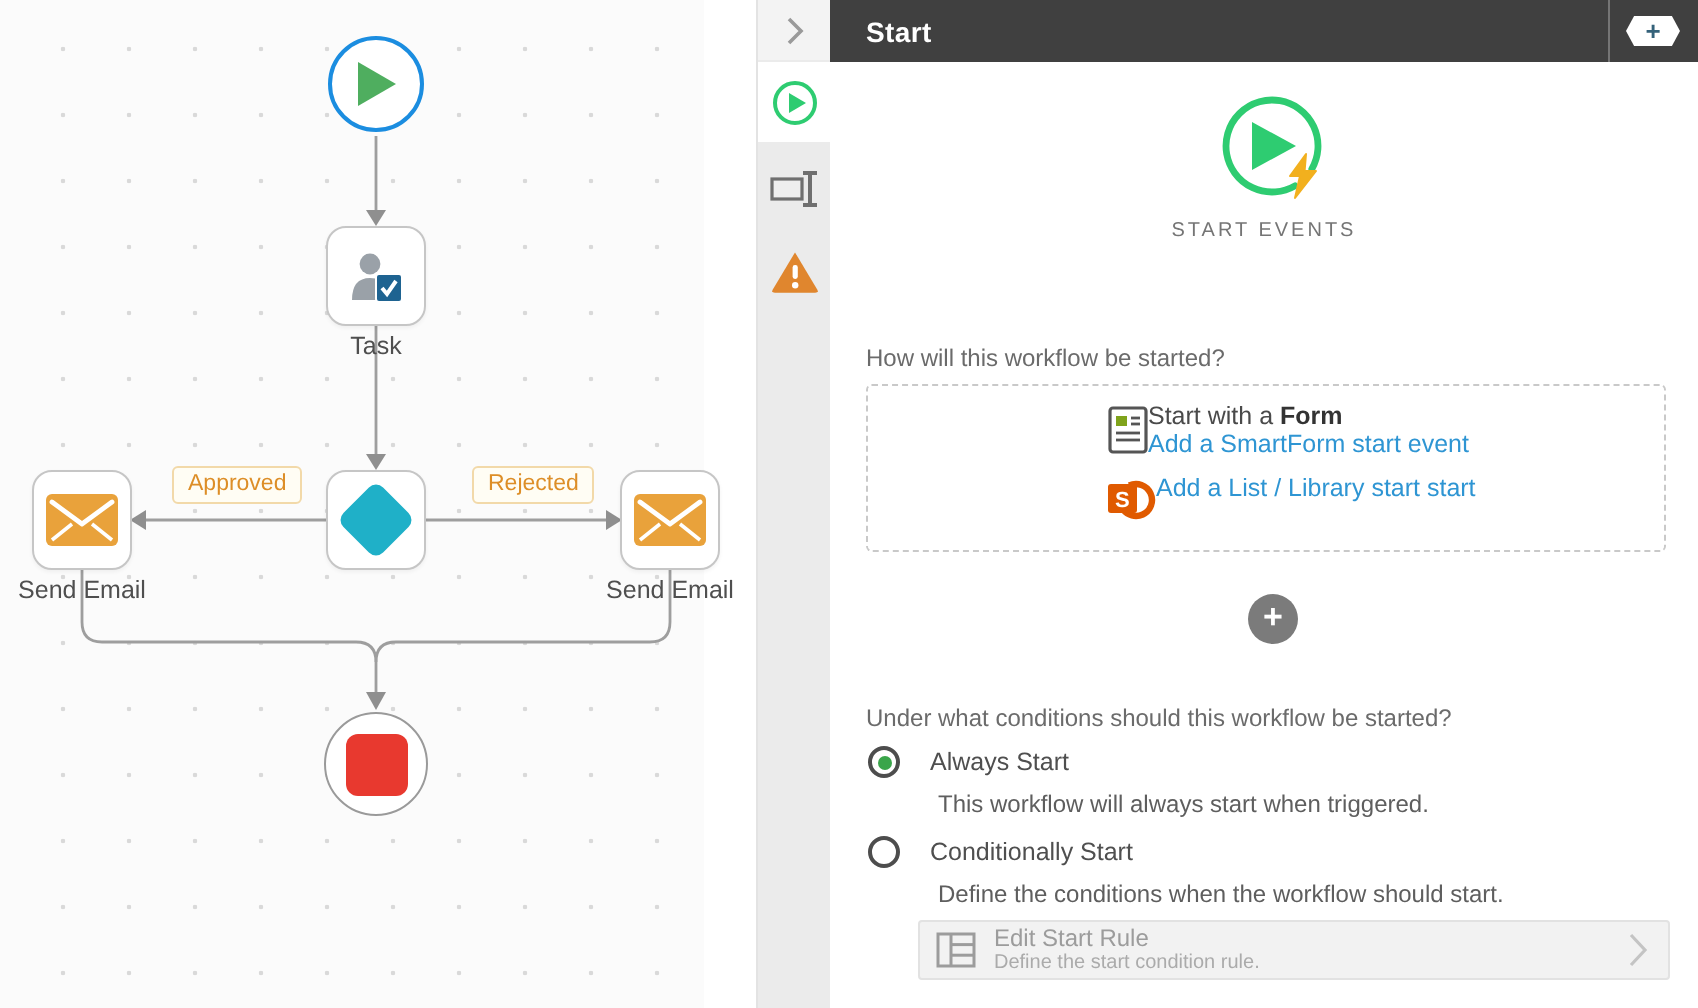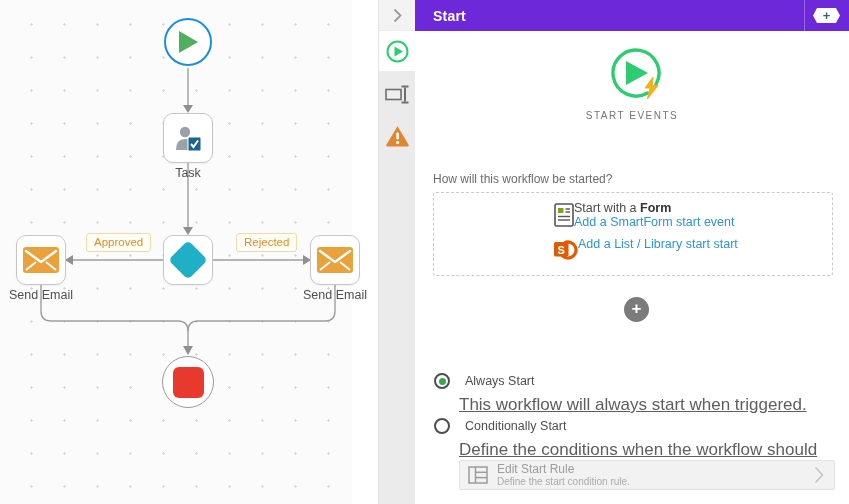--- a/index.html
+++ b/index.html
@@ -45,21 +45,21 @@
   .tabstrip {
     width:37px; background:#ebebeb; border-left:1px solid #e3e3e3;
     display:flex; flex-direction:column; align-items:stretch; flex:0 0 37px;
   }
   .collapse-btn { height:30px; background:#f3f3f3; display:flex; align-items:center; justify-content:center; cursor:pointer; }
   .tab { height:38px; display:flex; align-items:center; justify-content:center; cursor:pointer; }
   .tab.active { background:#fff; height:40px; margin-top:1px; }
   .tab.warn { margin-top:4px; }
   .panel-main { flex:1; position:relative; background:#fff; }
   .panel-header {
-    position:absolute; left:0; right:0; top:0; height:31px; background:#6d28d9;
+    position:absolute; left:0; right:0; top:0; height:31px; background:#404040;
     display:flex; align-items:center; padding:0 9px 0 18px;
   }
   .panel-title { flex:1; color:#fff; font-size:14px; font-weight:700; letter-spacing:0.2px; }
   .header-sep { width:1px; height:31px; background:rgba(255,255,255,0.28); margin-right:8px; }
   .header-add {
     width:27px; height:15px; background:#fff; color:#35627a; font-size:13px; font-weight:700;
     display:flex; align-items:center; justify-content:center; line-height:1;
     clip-path:polygon(15% 0,85% 0,100% 50%,85% 100%,15% 100%,0 50%); cursor:pointer;
   }
   .se-icon { position:absolute; left:191px; top:47px; }
@@ -85,21 +85,21 @@
   }
   .radio-dot {
     position:absolute; left:19px; width:16px; height:16px; border:2px solid #4d4d4d;
     border-radius:50%; background:#fff; cursor:pointer;
   }
   .radio-dot.checked::after {
     content:""; position:absolute; left:2.5px; top:2.5px; width:7px; height:7px;
     border-radius:50%; background:#3aa54a;
   }
   .radio-label { position:absolute; left:50px; font-size:12.5px; color:#4f4f4f; cursor:pointer; }
-  .radio-desc { position:absolute; left:44px; font-size:17px; color:#5e5e5e;text-decoration:underline; }
+  .radio-desc { position:absolute; left:54px; font-size:12px; color:#5e5e5e; }
   .r1 { top:373px; } .r1l { top:374px; } .r1d { top:395px; }
   .r2 { top:418px; } .r2l { top:419px; } .r2d { top:440px; }
   .edit-card {
     position:absolute; left:44px; top:460px; width:376px; height:30px;
     background:#f2f2f2; border:1px solid #e2e2e2; border-radius:2px;
     display:flex; align-items:center; padding:0 10px 0 8px; gap:9px; cursor:pointer;
   }
   .edit-texts { flex:1; display:flex; flex-direction:column; justify-content:center; }
   .edit-title { font-size:12px; color:#9c9c9c; line-height:13px; }
   .edit-sub { font-size:10px; color:#ababab; line-height:11px; }
@@ -249,20 +249,21 @@
             <text x="7.2" y="14.6" font-size="11" font-weight="bold" fill="#fff" text-anchor="middle" font-family="Liberation Sans, sans-serif">S</text>
           </svg>
           <div>
             <div class="event-link">Add a List / Library start start</div>
           </div>
         </div>
       </div>
 
       <div class="plus-btn">+</div>
 
+      <div class="question q2">Under what conditions should this workflow be started?</div>
 
       <div class="radio-dot checked r1"></div>
       <div class="radio-label r1l">Always Start</div>
       <div class="radio-desc r1d">This workflow will always start when triggered.</div>
 
       <div class="radio-dot r2"></div>
       <div class="radio-label r2l">Conditionally Start</div>
       <div class="radio-desc r2d">Define the conditions when the workflow should start.</div>
 
       <div class="edit-card">

